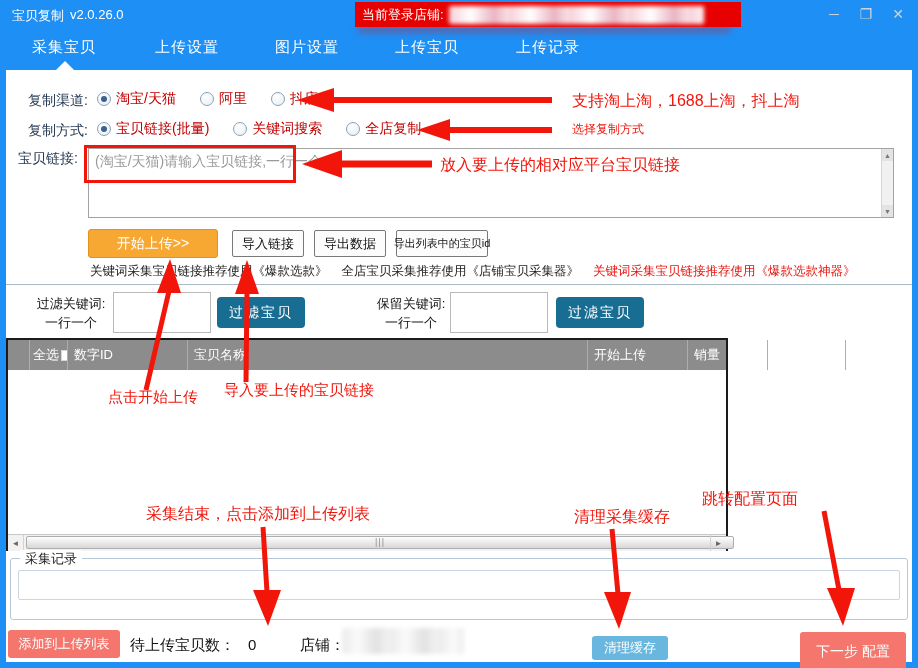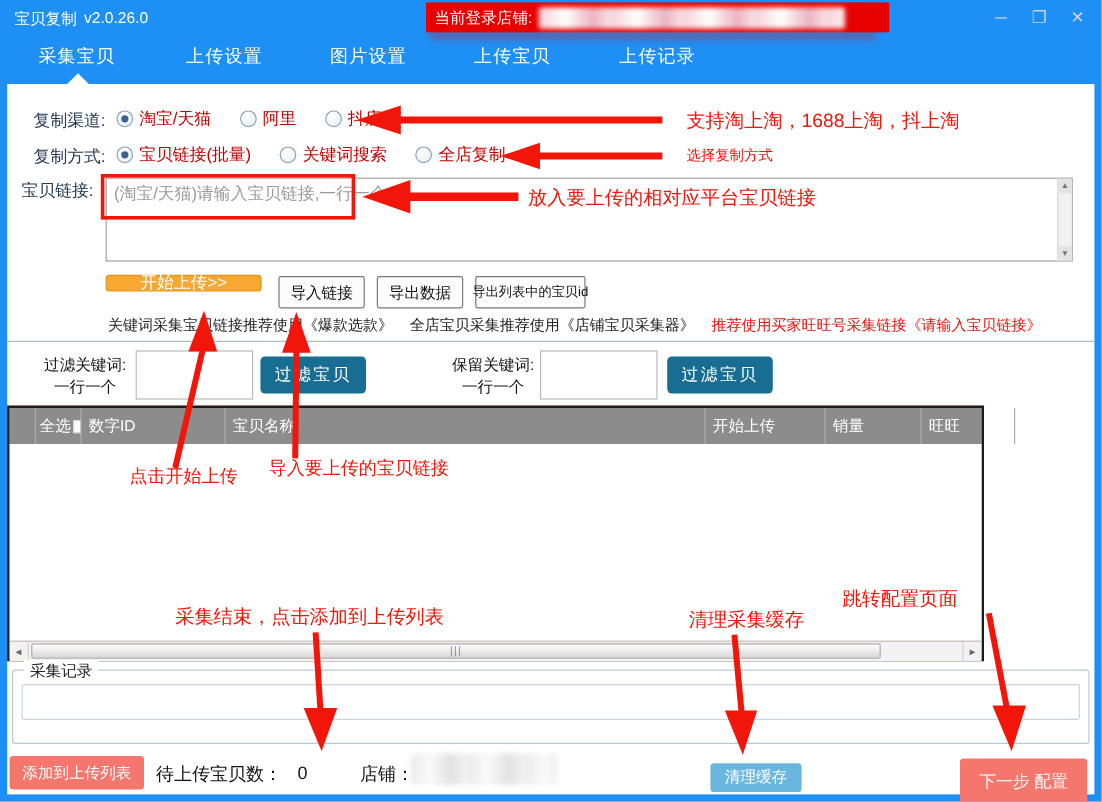--- a/index.html
+++ b/index.html
@@ -49,40 +49,40 @@
     font-size:14px; padding:4px 6px; color:#333;
   }
   textarea.links::placeholder { color:#9a9a9a; }
   .ta-scroll { left:881px; top:149px; width:12px; height:68px; background:#f1f1f1;
                border-left:1px solid #d5d5d5; display:flex; flex-direction:column;
                justify-content:space-between; z-index:5; }
   .ta-arrow { height:12px; background:#e3e3e3; color:#777; font-size:7px;
               display:flex; align-items:center; justify-content:center; }
 
   .btn { display:flex; align-items:center; justify-content:center; cursor:default; white-space:nowrap; }
-  .btn-start { left:88px; top:229px; width:130px; height:14px; background:#f7a832;
+  .btn-start { left:88px; top:229px; width:130px; height:29px; background:#f7a832;
                border:1px solid #e2931c; border-radius:3px; color:#fff; font-size:14px; }
   .btn-gray  { background:#fcfcfc; border:1px solid #787878; border-radius:2px; font-size:13px; color:#111; }
   .btn-import { left:232px; top:230px; width:72px; height:27px; }
   .btn-export { left:314px; top:230px; width:72px; height:27px; }
   .btn-export-ids { left:396px; top:230px; width:92px; height:27px; font-size:11px; }
 
   .tips { left:90px; top:263px; display:flex; gap:14px; font-size:12.5px; white-space:nowrap; }
   .tip-black { color:#222; }
   .tip-red { color:#e8130c; }
 
   .divider { left:6px; top:284px; width:906px; height:1px; background:#aab9c6; }
 
   .filter-label { width:94px; text-align:center; font-size:13px; color:#111; line-height:1.45; }
   .filter-input { position:absolute; width:98px; height:41px; border:1px solid #b9b9b9; background:#fff; }
   .btn-teal { width:88px; height:31px; background:#186e92; border:none; border-radius:4px;
               color:#fff; font-size:14px; letter-spacing:2px; }
 
   
-  .table-box { left:6px; top:338px; width:814px; height:213px; border:2px solid #1b1b1b; background:#f97316; }
+  .table-box { left:6px; top:338px; width:722px; height:213px; border:2px solid #1b1b1b; background:#7dd3fc; }
   .thead { display:flex; height:30px; background:#8c8c8c; color:#fff; font-size:13px; }
   .th { border-right:1px solid #adadad; display:flex; align-items:center; padding-left:6px;
         overflow:hidden; white-space:nowrap; flex-shrink:0; }
   .checkbox { width:11px; height:11px; background:#fff; border:1px solid #d8d8d8; margin-left:2px; flex-shrink:0; }
   .tbody { height:164px; background:#fff; }
   .hscroll { height:17px; background:#f2f2f2; border-top:1px solid #c8c8c8; position:relative; }
   .scroll-arrow { position:absolute; top:0; width:16px; height:16px; color:#666; font-size:8px;
                   display:flex; align-items:center; justify-content:center; }
   .scroll-thumb { position:absolute; left:18px; top:1px; width:708px; height:13px;
                   background:linear-gradient(#fefefe,#d7d7d7); border:1px solid #aeaeae; border-radius:2px;
@@ -181,21 +181,21 @@
 <div class="abs red-rect"></div>
 
 <div class="abs btn btn-start">开始上传&gt;&gt;</div>
 <div class="abs btn btn-gray btn-import">导入链接</div>
 <div class="abs btn btn-gray btn-export">导出数据</div>
 <div class="abs btn btn-gray btn-export-ids">导出列表中的宝贝id</div>
 
 <div class="abs tips">
   <span class="tip-black">关键词采集宝贝链接推荐使用《爆款选款》</span>
   <span class="tip-black">全店宝贝采集推荐使用《店铺宝贝采集器》</span>
-  <span class="tip-red">推荐使用买家旺旺号采集链接《请输入宝贝链接》</span>
+  <span class="tip-red">关键词采集宝贝链接推荐使用《爆款选款神器》</span>
 </div>
 <div class="abs divider"></div>
 
 <div class="abs filter-label" style="left:24px; top:295px">
   <div>过滤关键词:</div>
   <div>一行一个</div>
 </div>
 <input class="filter-input" style="left: 113px; top: 292px;">
 <button class="abs btn btn-teal" style="left:217px; top:297px">过滤宝贝</button>
 <div class="abs filter-label" style="left:364px; top:295px">

